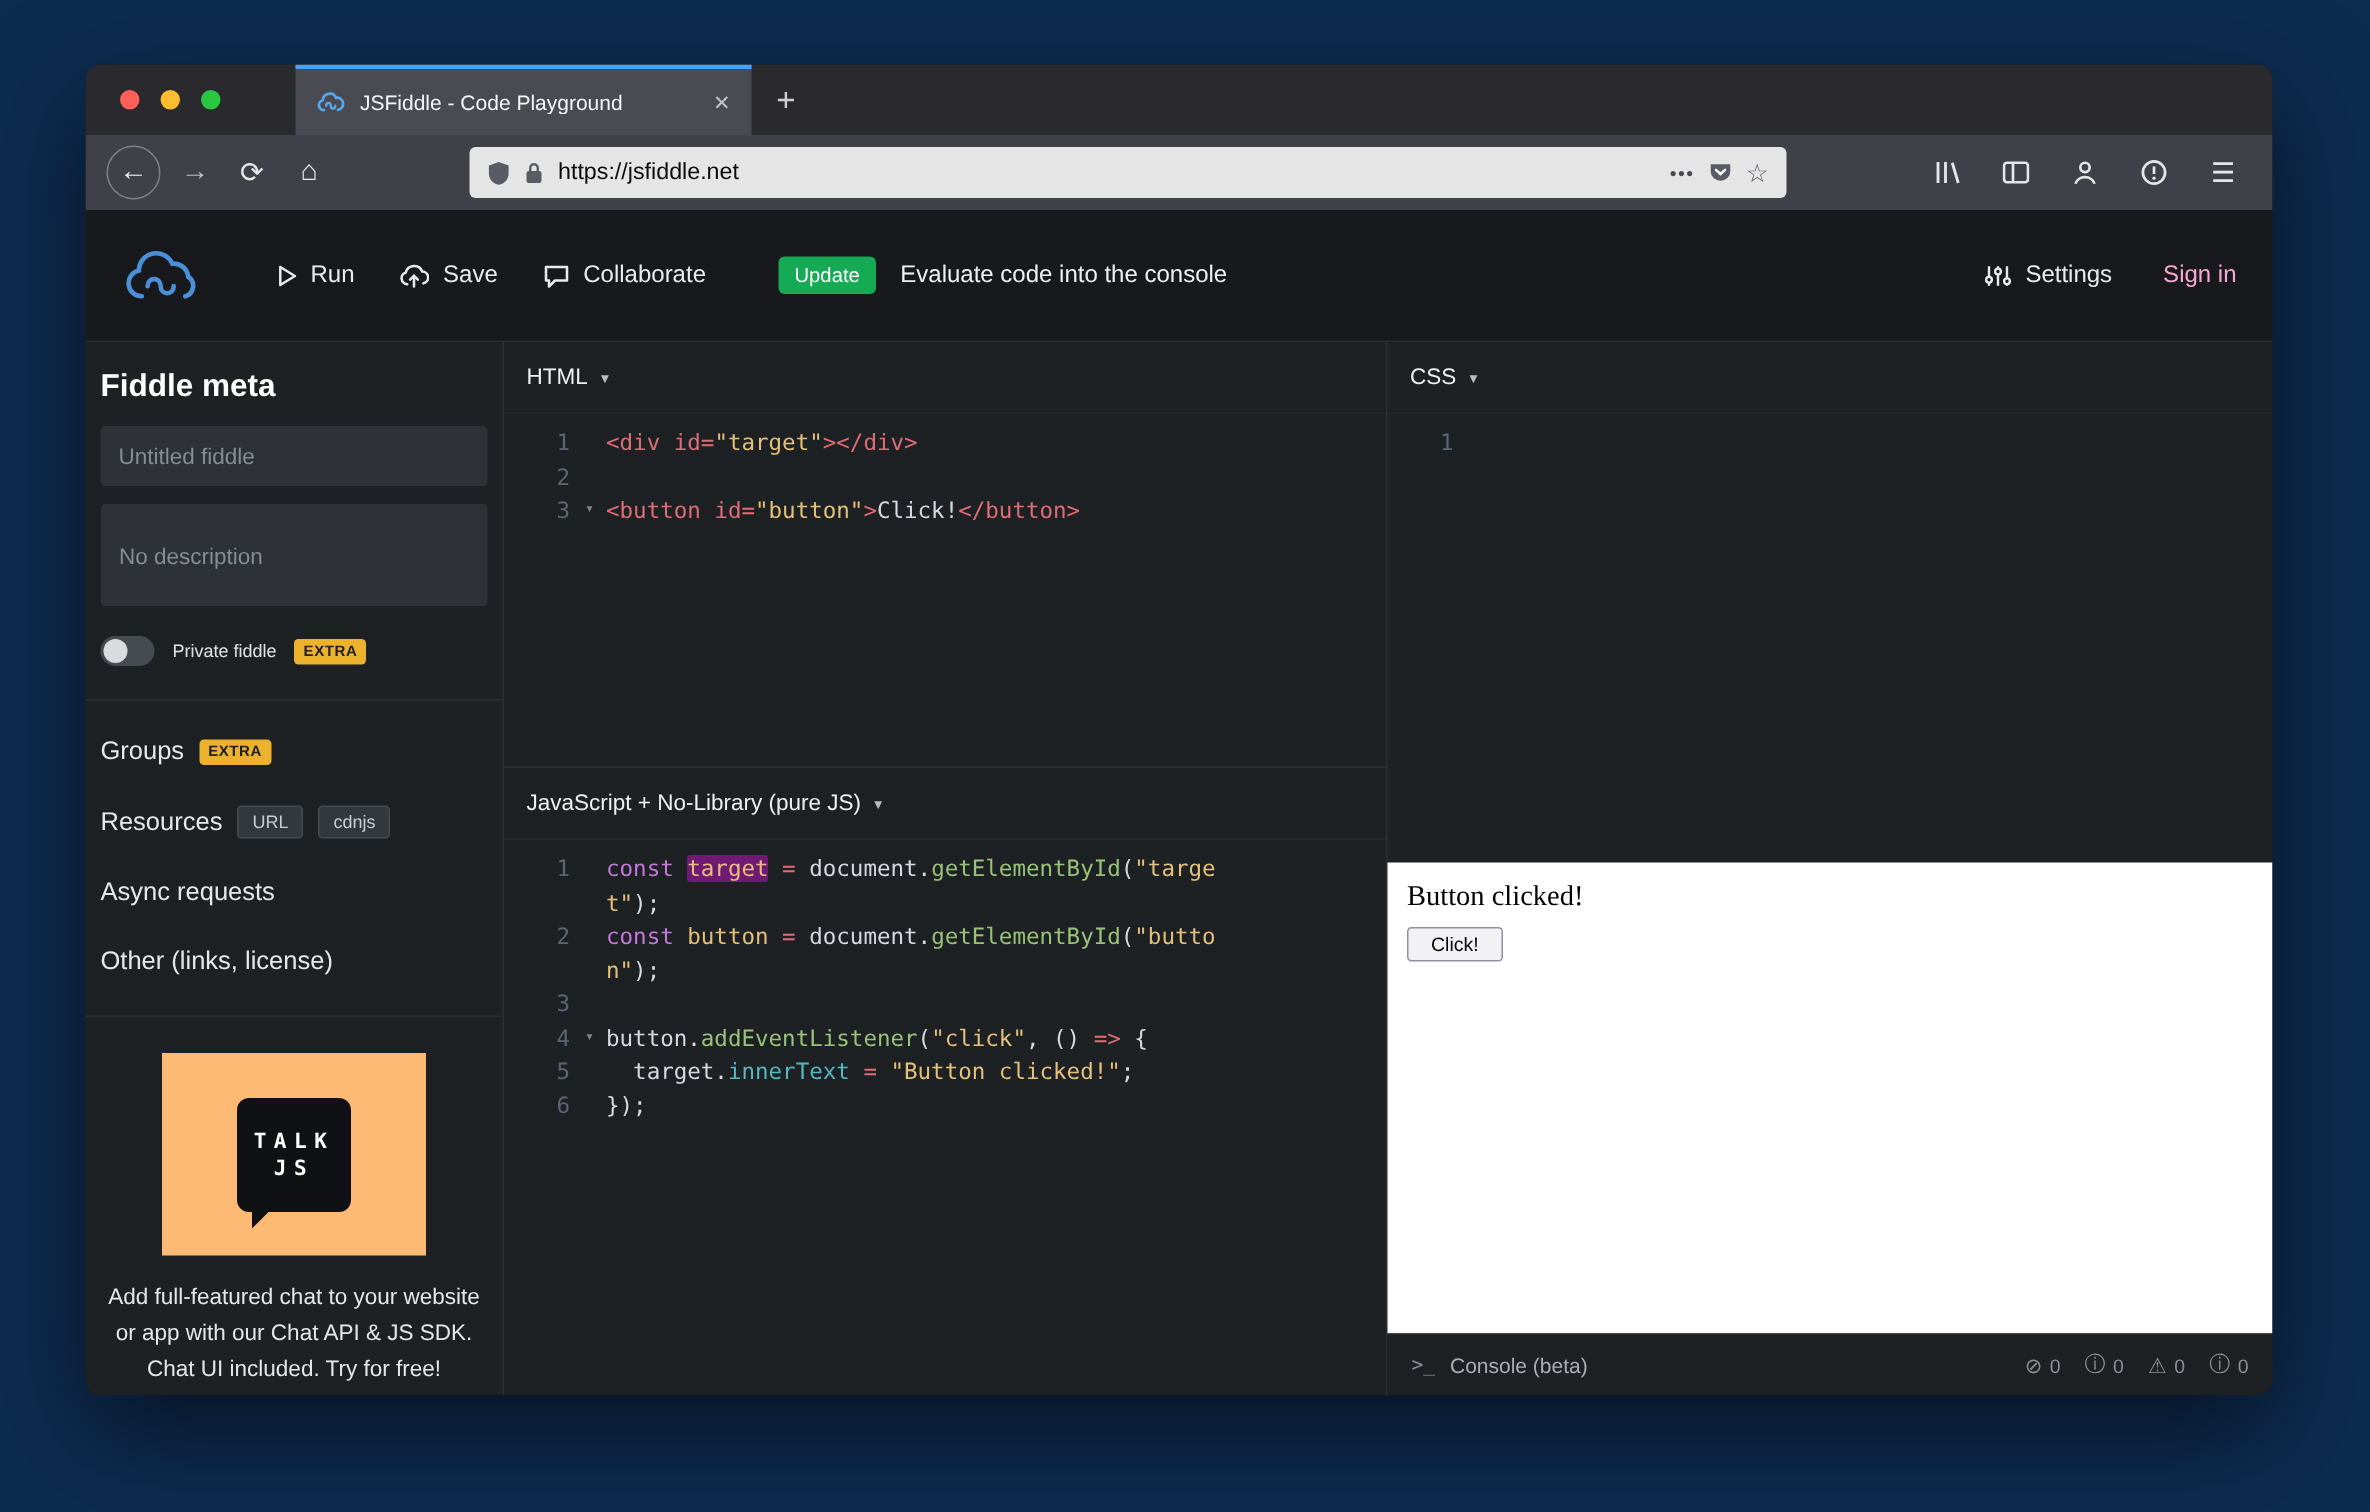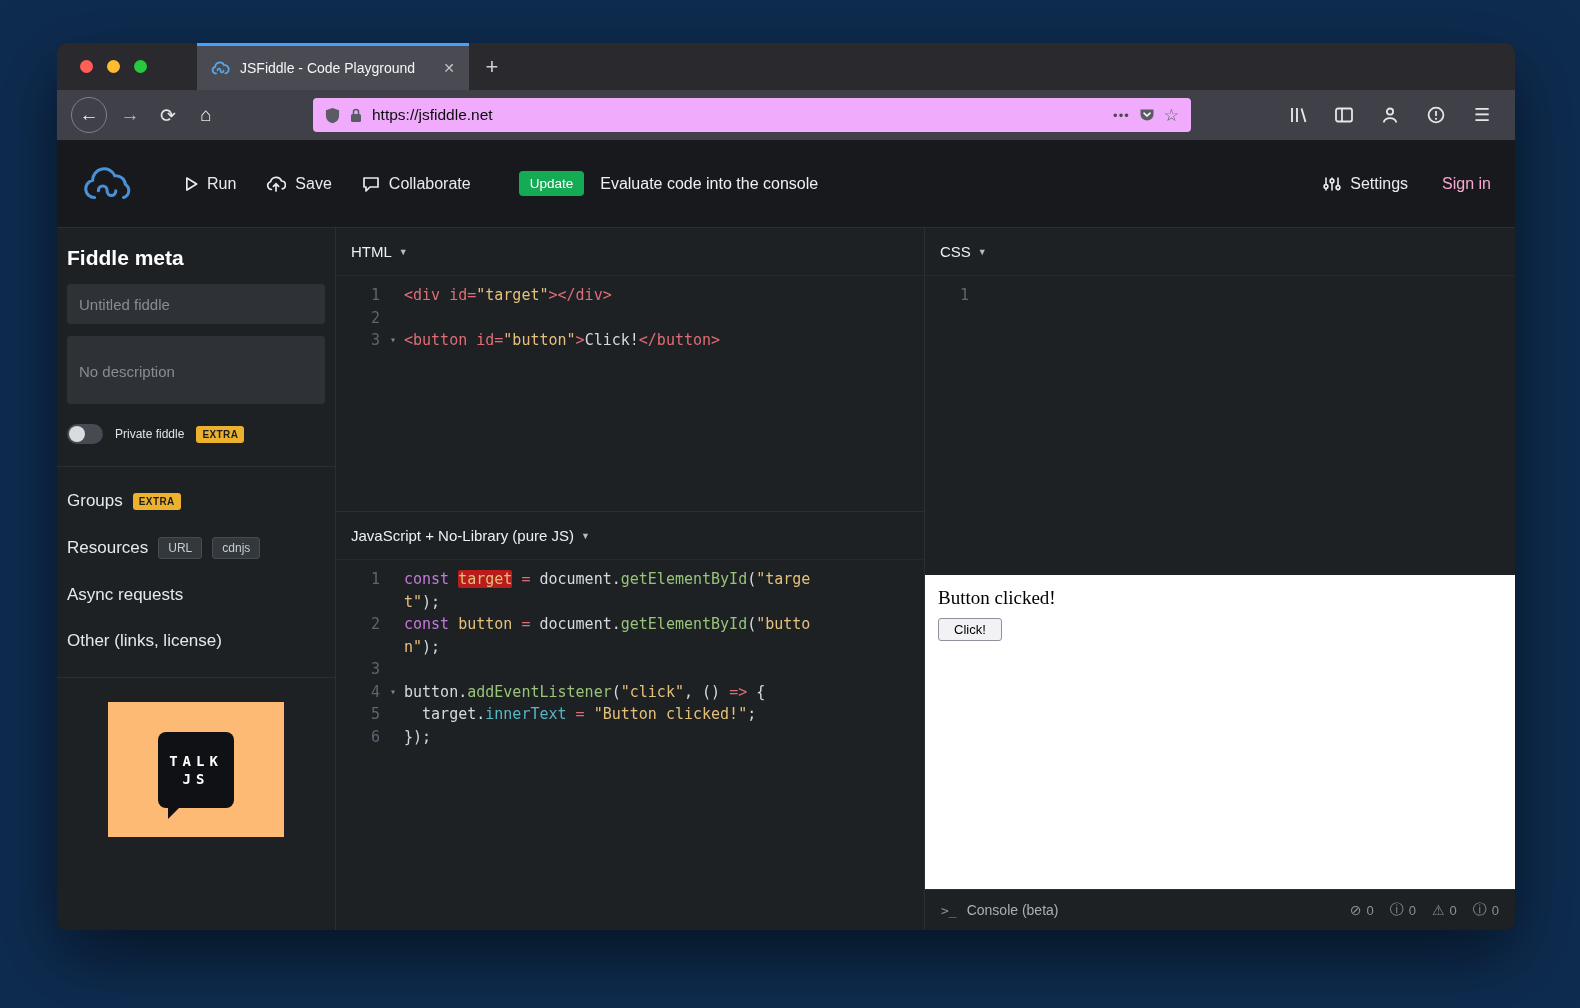--- a/index.html
+++ b/index.html
@@ -8,34 +8,34 @@
 
   .window { position:absolute; left:57px; top:43px; width:1458px; height:887px;
     border-radius:10px; overflow:hidden; background:#1e2124;
     box-shadow:0 25px 70px rgba(0,0,0,.55); display:flex; flex-direction:column; }
 
   
   .tabbar { flex:0 0 47px; background:#29292e; display:flex; align-items:stretch; }
   .traffic { display:flex; align-items:center; gap:14px; padding:0 50px 0 23px; }
   .light { width:13px; height:13px; border-radius:50%; }
   .light.red{background:#ff5f57} .light.yellow{background:#febc2e} .light.green{background:#28c840}
-  .tab { width:272px; background:#4a4a52; border-top:3px solid #45a1ff; display:flex;
+  .tab { width:304px; background:#4a4a52; border-top:3px solid #45a1ff; display:flex;
     align-items:center; gap:10px; padding:0 14px; color:#f4f5f6; font-size:14px; }
   .tab-title { flex:1; white-space:nowrap; overflow:hidden; }
   .tab-close { color:#c3c4c7; font-size:14px; }
   .newtab { width:46px; display:flex; align-items:center; justify-content:center;
     color:#cfd0d3; font-size:22px; }
 
   .toolbar { flex:0 0 50px; background:#404048; display:flex; align-items:center; padding:0 14px; }
   .navbtn { width:38px; height:36px; display:flex; align-items:center; justify-content:center;
     color:#e6e6e9; font-size:19px; border-radius:4px; }
   .backbtn { width:36px; height:36px; border:1px solid #81818a; border-radius:50%;
     display:flex; align-items:center; justify-content:center; color:#f3f3f5; font-size:19px; margin-right:4px;}
   .fwd { color:#bdbec2; }
-  .urlbar { width:878px; height:34px; margin-left:88px; background:#f0abfc; border-radius:4px;
+  .urlbar { width:878px; height:34px; margin-left:88px; background:#e5e5e5; border-radius:4px;
     display:flex; align-items:center; gap:9px; padding:0 12px; }
   .url-text { color:#0c0c0d; font-size:15.5px; flex:1; }
   .url-ellipsis { color:#4a4a4f; font-size:13px; letter-spacing:1px; }
   .url-icon { display:flex; align-items:center; }
   .star { color:#5b5b66; font-size:17px; }
   .toolbar-right { margin-left:auto; display:flex; align-items:center; gap:8px; }
   .menu-glyph { font-size:18px; color:#e6e6e9; }
 
   
   .appnav { flex:0 0 88px; background:#17191c; border-bottom:1px solid #2b2f33;
@@ -96,21 +96,21 @@
   .caret { color:#b6bcc2; font-size:9px; margin-left:7px; }
   .code-area { flex:1; padding-top:8px; overflow:hidden;
     font-family:"DejaVu Sans Mono",monospace; font-size:15px; }
   .code-row { display:flex; line-height:22.5px; min-height:22.5px; }
   .gutter { flex:0 0 46px; text-align:right; color:#5c6672; padding-right:2px; }
   .fold { flex:0 0 22px; text-align:center; color:#7d858d; font-size:10px; line-height:22.5px; }
   .code-text { white-space:pre; }
   .tok-tag{color:#e06c75} .tok-attr{color:#e06c75} .tok-str{color:#e5c07b}
   .tok-kw{color:#c678dd} .tok-op{color:#e06c75} .tok-fn{color:#98c379}
   .tok-prop{color:#56b6c2} .tok-plain{color:#d6dae0} .tok-var{color:#e5c07b}
-  .hl{background:#b91c1c;border-radius:2px}
+  .hl{background:#701a75;border-radius:2px}
 
   
   .result { flex:1; background:#ffffff; padding:12px 13px; min-height:0; }
   .result-text { font-family:"Liberation Serif",serif; font-size:19px; color:#000; }
   .result-btn { margin-top:9px; font-family:"Liberation Sans",sans-serif; font-size:13px;
     background:#f2f2f5; border:1px solid #8f8f9d; border-radius:3px; padding:3px 15px; color:#000; display:inline-block; }
   .consolebar { flex:0 0 41px; background:#1e2124; border-top:1px solid #2b2f33;
     display:flex; align-items:center; padding:0 16px; color:#a9afb5; font-size:14px; }
   .prompt { font-family:"DejaVu Sans Mono",monospace; font-size:13px; color:#8b9198; margin-right:10px; }
   .chips { margin-left:auto; display:flex; align-items:center; gap:16px; color:#8b9198; font-size:13px; }
@@ -290,20 +290,21 @@
 
       <hr class="divider">
 
       <div class="ad">
         <div class="ad-banner">
           <div class="ad-logo">
             <span>TALK</span>
             <span>JS</span>
           </div>
         </div>
+        <div class="ad-text">Add full-featured chat to your website or app with our Chat API &amp; JS SDK. Chat UI included. Try for free!</div>
       </div>
     </div>
 
     <div class="main">
       <div class="col-left">
 
         <div class="panel panel-html">
           <div class="panel-header">
             <span>HTML</span>
             <span class="caret">▼</span>

